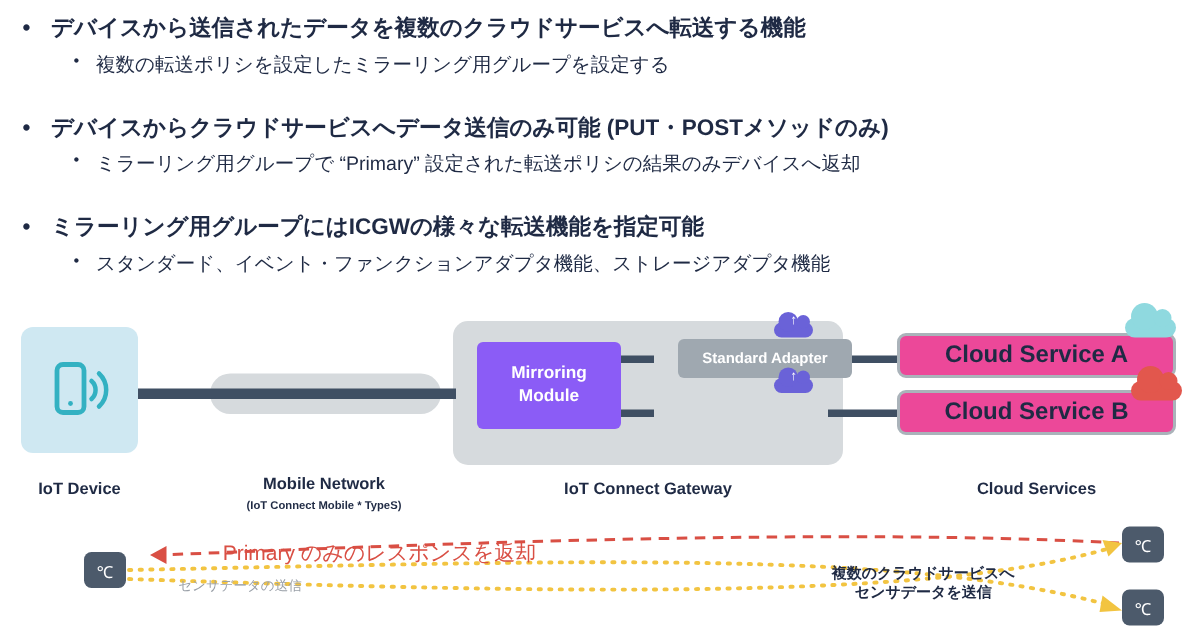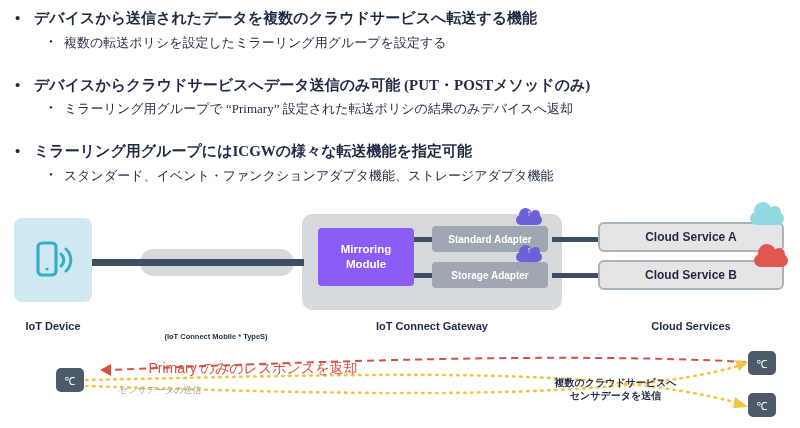--- a/index.html
+++ b/index.html
@@ -3,42 +3,42 @@
 <meta charset="utf-8">
 <style>
   html,body { margin:0; padding:0; background:#ffffff; }
   .page {
     position:relative; width:800px; height:428px; overflow:hidden;
     background:#ffffff; font-family:"Liberation Sans", sans-serif;
     color:#1f2a44;
   }
   
   .bullets { position:absolute; top:8px; left:12px; right:8px; }
-  .bullet-group { margin-bottom:22px;font-family:Liberation Serif, serif; }
+  .bullet-group { margin-bottom:22px; }
   .bullet { position:relative; line-height:1.45; }
   .bullet.main { font-weight:bold; font-size:15px; padding-left:22px; margin-bottom:4px; }
   .bullet.main::before { content:"•"; position:absolute; left:3px; top:0; }
   .bullet.sub { font-size:13px; padding-left:52px; }
   .bullet.sub::before { content:"•"; position:absolute; left:37px; top:0; font-size:11px; }
   
   .node { position:absolute; box-sizing:border-box; }
   .device-box { left:14px; top:218px; width:78px; height:84px; background:#cfe8f2; border-radius:8px;
     display:flex; align-items:center; justify-content:center; }
   .conn { position:absolute; background:#3f4f63; z-index:2; }
   .mobile-pill { left:140px; top:249px; width:154px; height:27px; background:#d6dadd; border-radius:14px; z-index:1; }
   .gateway-box { left:302px; top:214px; width:260px; height:96px; background:#d6dadd; border-radius:10px; z-index:1; }
   .mirroring { left:318px; top:228px; width:96px; height:58px; background:#8b5cf6; border-radius:4px; z-index:3;
     color:#fff; font-weight:bold; font-size:11.5px; display:flex; align-items:center; justify-content:center;
     text-align:center; padding:0 10px; line-height:1.3; }
   .adapter { left:432px; width:116px; height:26px; background:#9fa8b0; border-radius:4px; z-index:3;
     color:#fff; font-weight:bold; font-size:10px; display:flex; align-items:center; justify-content:center; }
-  .adapter.standard { top:226px; }
+  .adapter.standard { top:226px;margin-left:20px; }
   .adapter.storage { top:262px; }
-  .cloudbox { left:598px; width:186px; height:30px; background:#e5e5e5; border:2px solid #aab3ba; border-radius:6px;
-    font-weight:bold; font-size:12px; display:flex; align-items:center; justify-content:center; z-index:2; }
+  .cloudbox { left:598px; width:186px; height:30px; background:#ec4899; border:2px solid #aab3ba; border-radius:6px;
+    font-weight:bold; font-size:16px; display:flex; align-items:center; justify-content:center; z-index:2; }
   .cloudbox.a { top:222px; }
   .cloudbox.b { top:260px; }
   
   .cloud { position:absolute; border-radius:10px; z-index:5; }
   .cloud::before, .cloud::after { content:""; position:absolute; border-radius:50%; background:inherit; }
   .cloud.big { width:34px; height:13px; }
   .cloud.big::before { width:18px; height:18px; top:-10px; left:4px; }
   .cloud.big::after  { width:12px; height:12px; top:-6px; right:3px; }
   .cloud.small { width:26px; height:10px; }
   .cloud.small::before { width:13px; height:13px; top:-7px; left:3px; }
@@ -94,35 +94,35 @@
       <path d="M32 18 a8 8 0 0 1 0 12" fill="none" stroke="#33b1c2" stroke-width="3" stroke-linecap="round"></path>
       <path d="M37 13 a15 15 0 0 1 0 22" fill="none" stroke="#33b1c2" stroke-width="3" stroke-linecap="round"></path>
     </svg>
   </div>
 
   <div class="node mobile-pill"></div>
   <div class="node gateway-box"></div>
 
   <div class="node mirroring">Mirroring Module</div>
   <div class="node adapter standard">Standard Adapter</div>
-  <div class="node adapter storage">Storage Adapter</div>
 
   <div class="node cloudbox a">Cloud Service A</div>
   <div class="node cloudbox b">Cloud Service B</div>
 
   <div class="cloud small purple" style="left:516px; top:215px;">
     <span class="up">↑</span>
   </div>
   <div class="cloud small purple" style="left:516px; top:252px;">
     <span class="up">↑</span>
   </div>
   <div class="cloud big teal" style="left:750px; top:212px;"></div>
   <div class="cloud big red" style="left:754px; top:254px;"></div>
 
   <div class="lbl main" style="left:14px; top:320px; width:78px;">IoT Device</div>
+  <div class="lbl main" style="left:128px; top:317px; width:176px;">Mobile Network</div>
   <div class="lbl tiny" style="left:128px; top:332px; width:176px;">(IoT Connect Mobile * TypeS)</div>
   <div class="lbl main" style="left:302px; top:320px; width:260px;">IoT Connect Gateway</div>
   <div class="lbl main" style="left:598px; top:320px; width:186px;">Cloud Services</div>
 
   <svg class="arrows-svg" viewBox="0 0 800 428">
     <path d="M 746 362 C 560 352, 300 362, 108 370" fill="none" stroke="#d94f44" stroke-width="2" stroke-dasharray="7 5"></path>
     <polygon points="100,370 111,364 111,376" fill="#d94f44"></polygon>
     <path d="M 86 380 C 380 374, 600 366, 738 403" fill="none" stroke="#f2c441" stroke-width="2.6" stroke-dasharray="1.5 5.5" stroke-linecap="round"></path>
     <polygon points="748,407 735,397 733,408" fill="#f2c441"></polygon>
     <path d="M 86 386 C 380 396, 620 400, 738 366" fill="none" stroke="#f2c441" stroke-width="2.6" stroke-dasharray="1.5 5.5" stroke-linecap="round"></path>

